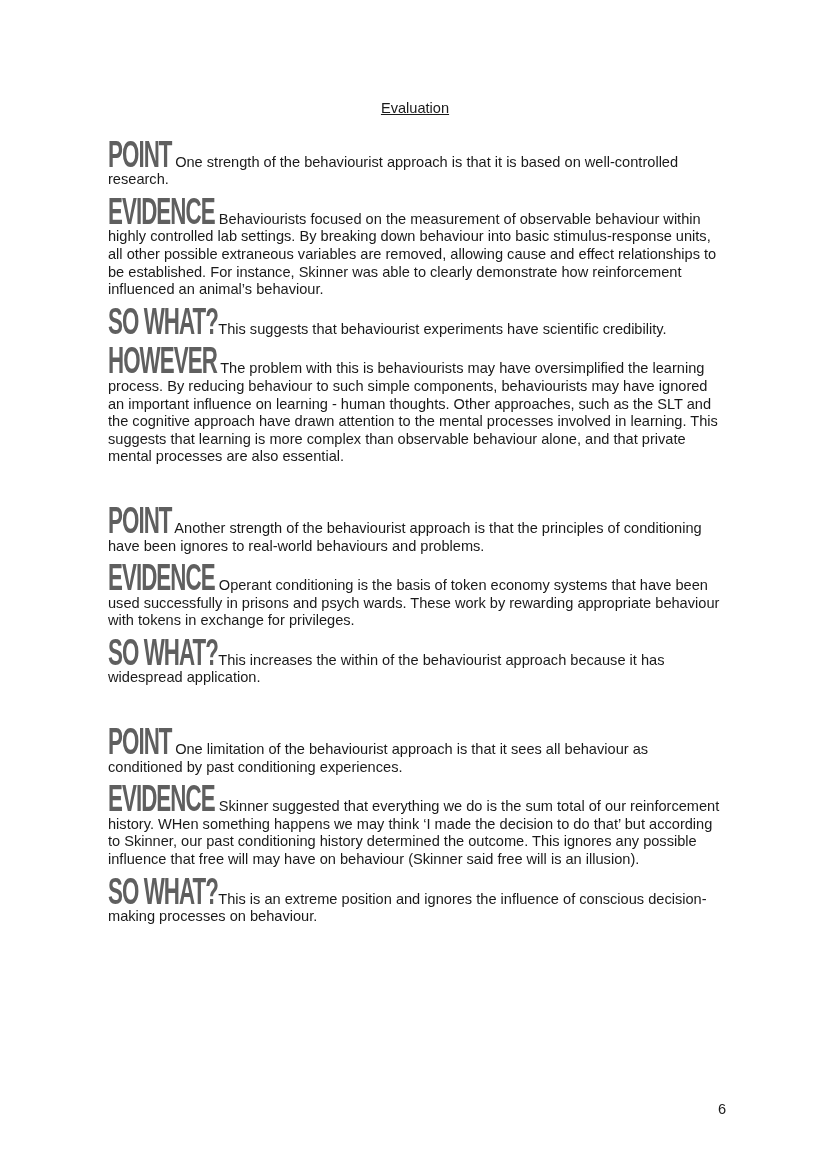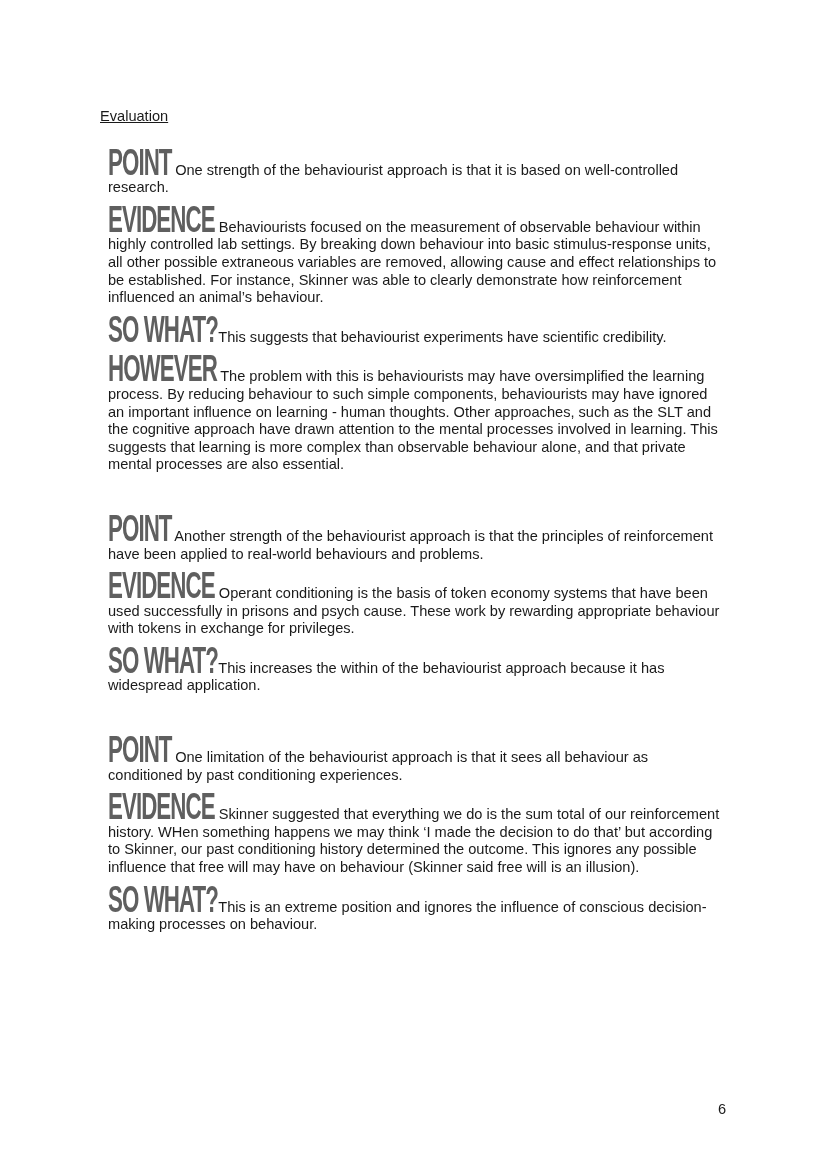--- a/index.html
+++ b/index.html
@@ -3,21 +3,21 @@
   <meta charset="utf-8">
   <style>
     html, body { margin: 0; padding: 0; background: #ffffff; }
     body { width: 828px; height: 1171px; position: relative; overflow: hidden; }
     .page {
       position: absolute; left: 100px; top: 100px; width: 630px;
       font-family: "Liberation Sans", sans-serif; font-size: 14.6px; line-height: 17.6px;
       color: #1a1a1a;
     }
     .eval-heading {
-      text-decoration: underline; font-size: 14.6px; margin: 8px 0 22px 0;
+      text-decoration: underline; font-size: 14.6px; margin: 0 0 22px 0; text-align: center;
     }
     .para { margin: 8px; }
     .kw {
       display: inline-block;
       font-family: "Liberation Sans Narrow", "Liberation Sans", sans-serif;
       font-weight: bold; color: #5f5f5f;
       font-size: 36px; line-height: 30px;
       transform: scaleX(0.62); transform-origin: left bottom;
       letter-spacing: -1.5px;
       vertical-align: baseline;
@@ -48,24 +48,24 @@
     </div>
     <div class="block">
       <p class="para"><span class="kw" style="margin-right: -67.1803px;">HOWEVER</span> <span>The problem with this is behaviourists may have oversimplified the learning process. By reducing behaviour to such simple components, behaviourists may have ignored an important influence on learning - human thoughts. Other approaches, such as the SLT and the cognitive approach have drawn attention to the mental processes involved in learning. This suggests that learning is more complex than observable behaviour alone, and that private mental processes are also essential.</span></p>
     </div>
   </div>
 
   <div class="gap"></div>
 
   <div>
     <div class="block">
-      <p class="para"><span class="kw" style="margin-right: -39.4403px;">POINT</span> <span>Another strength of the behaviourist approach is that the principles of reinforcement have been applied to real-world behaviours and problems.</span></p>
+      <p class="para"><span class="kw" style="margin-right: -39.4403px;">POINT</span> <span>Another strength of the behaviourist approach is that the principles of conditioning have been ignores to real-world behaviours and problems.</span></p>
     </div>
     <div class="block">
-      <p class="para"><span class="kw" style="margin-right: -65.3309px;">EVIDENCE</span> <span>Operant conditioning is the basis of token economy systems that have been used successfully in prisons and psych cause. These work by rewarding appropriate behaviour with tokens in exchange for privileges.</span></p>
+      <p class="para"><span class="kw" style="margin-right: -65.3309px;">EVIDENCE</span> <span>Operant conditioning is the basis of token economy systems that have been used successfully in prisons and psych wards. These work by rewarding appropriate behaviour with tokens in exchange for privileges.</span></p>
     </div>
     <div class="block">
       <p class="para"><span class="kw" style="margin-right: -67.0663px;">SO WHAT?</span><span>This increases the within of the behaviourist approach because it has widespread application.</span></p>
     </div>
   </div>
 
   <div class="gap"></div>
 
   <div>
     <div class="block">

